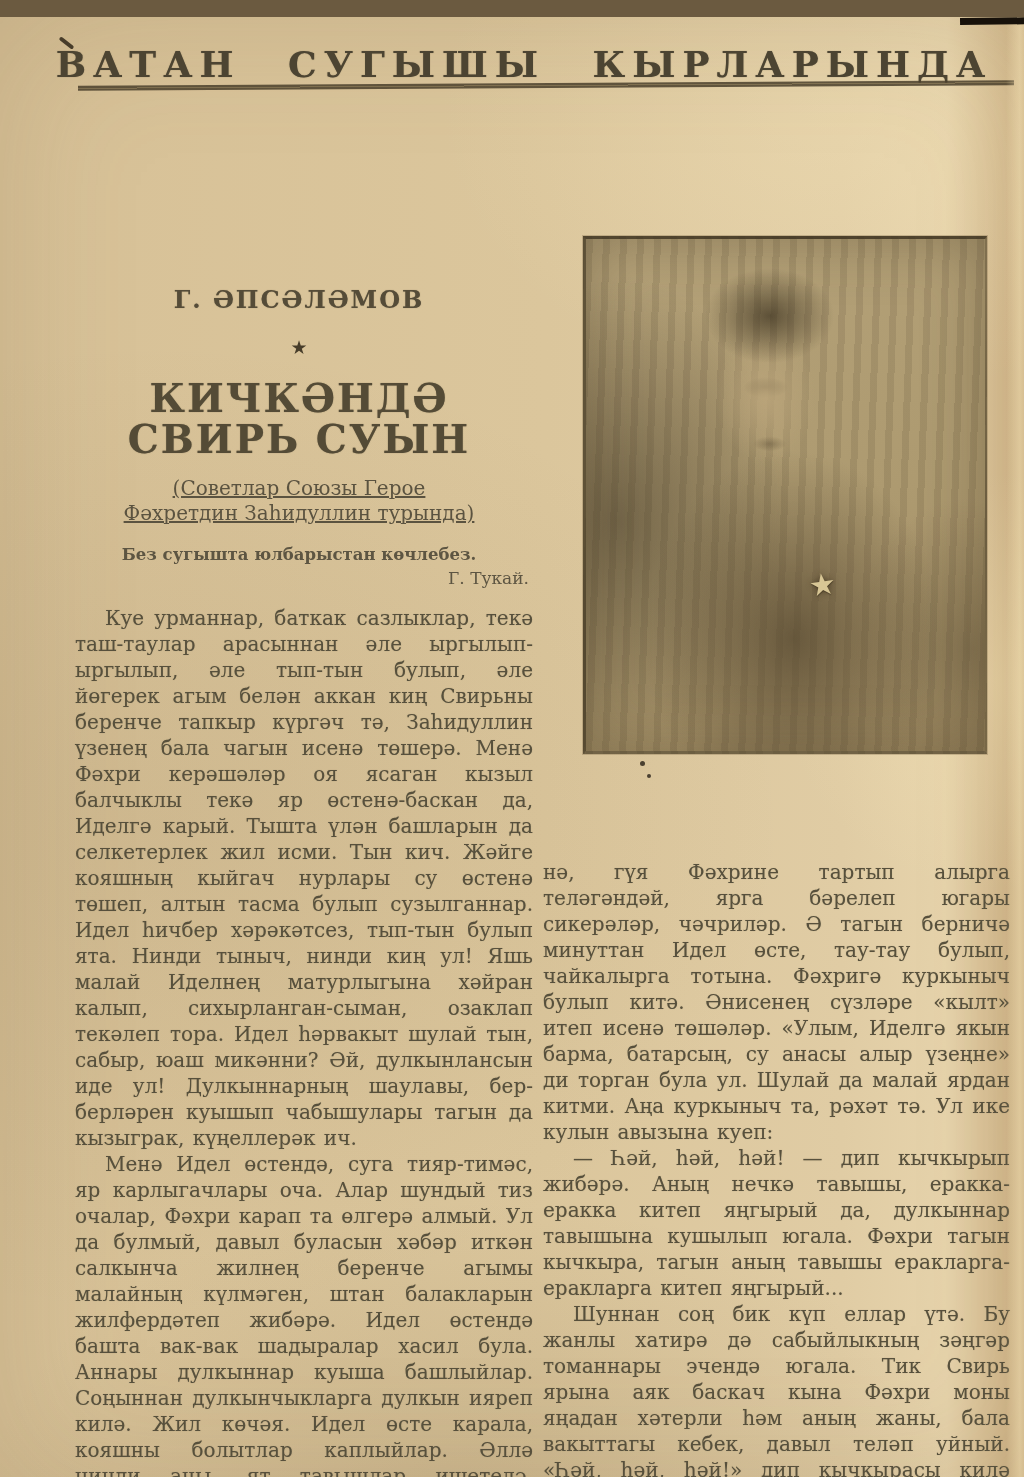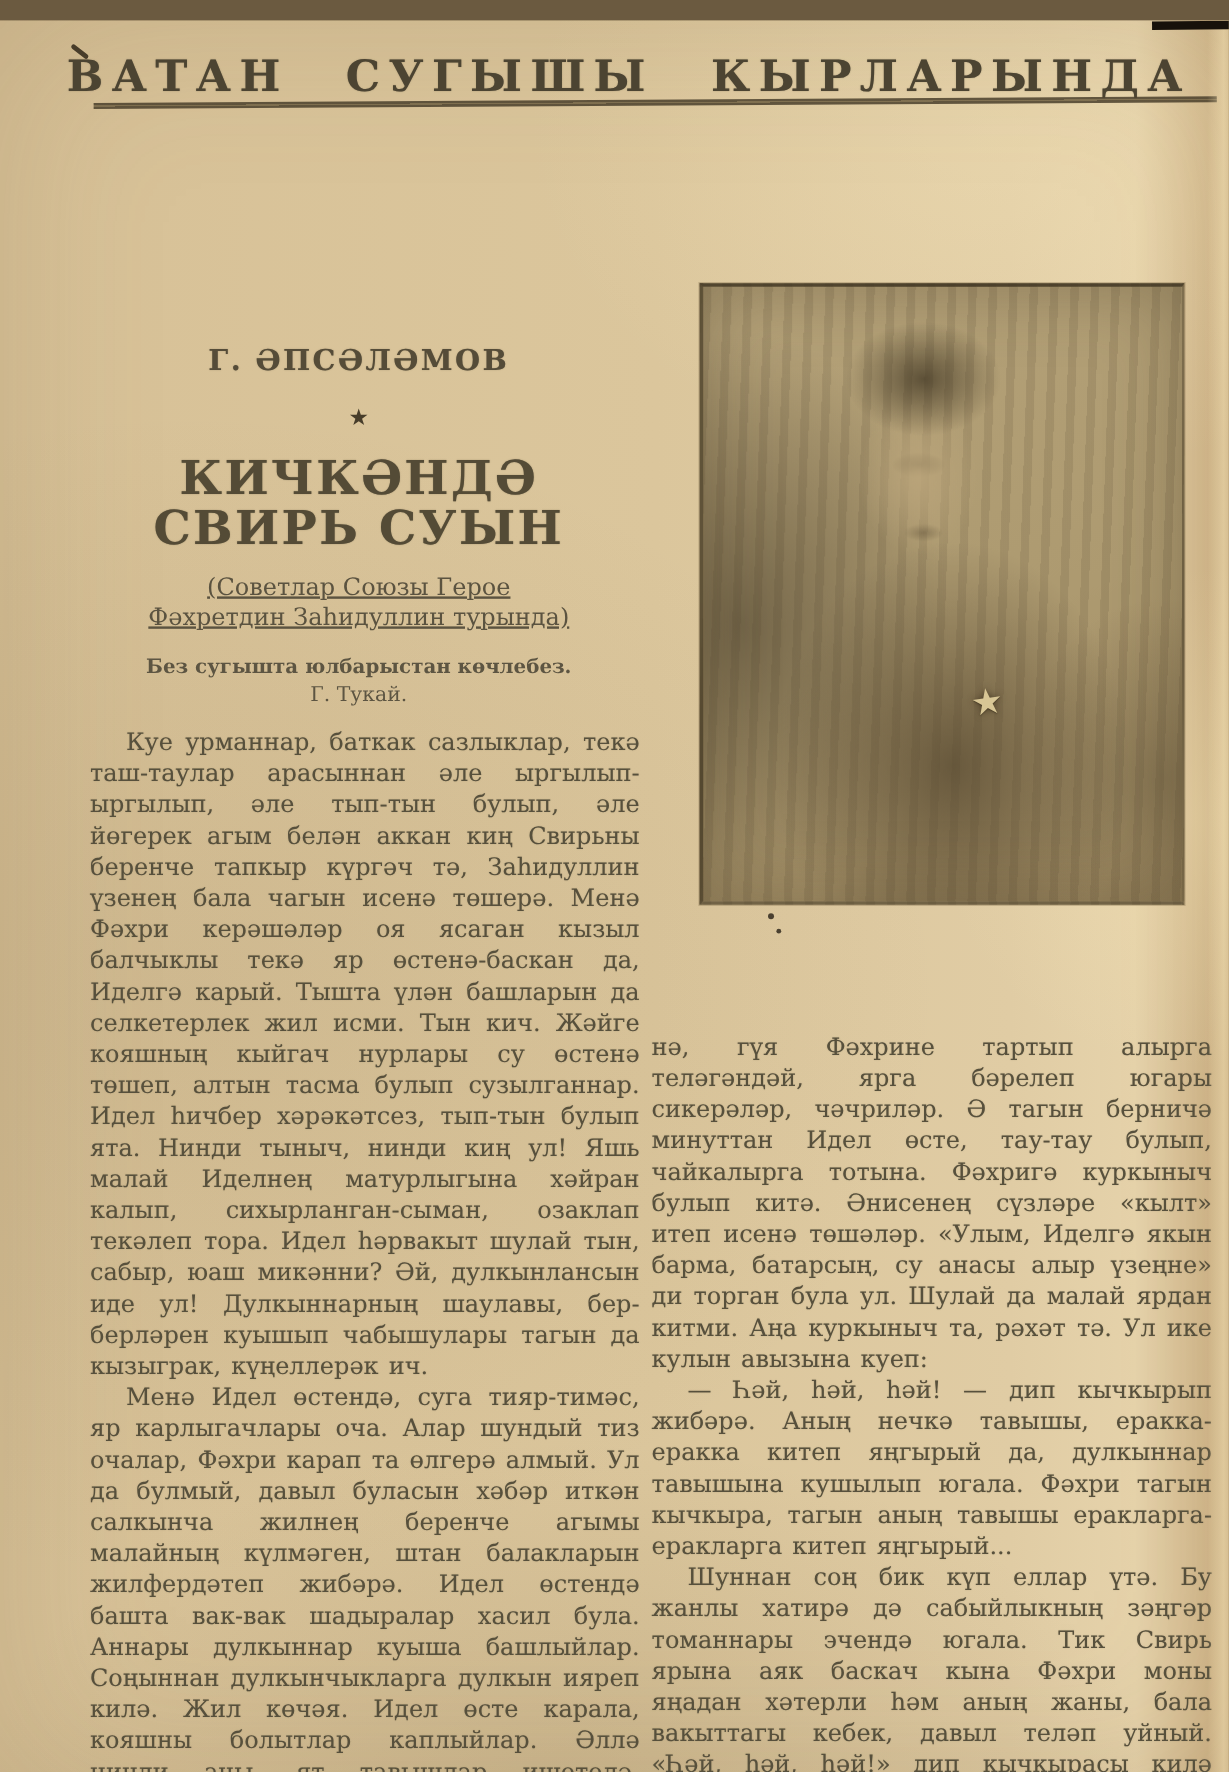--- a/index.html
+++ b/index.html
@@ -40,21 +40,21 @@
     background:repeating-linear-gradient(180deg,#4a3f2b 0 2px,#6f6042 2px 3px,#4a3f2b 3px 5px);
     opacity:0.85;transform:rotate(-0.35deg);}
 
   
   .article-head{position:absolute;left:69px;top:268px;width:460px;text-align:center;}
   .author{font-size:24px;font-weight:bold;letter-spacing:2px;color:#554c38;text-shadow:0 0 1px rgba(85,76,56,0.5);}
   .star-divider{margin-top:22px;font-size:19px;color:#473d2a;}
   .article-title{margin-top:20px;font-size:39px;line-height:41px;font-weight:bold;letter-spacing:2px;color:#544b36;text-shadow:0 0 1px rgba(84,75,54,0.6);}
   .subtitle{margin:16px auto 0;max-width:368px;font-size:20px;line-height:25px;color:#5b5340;text-decoration:underline;}
   .epigraph{margin-top:18px;font-size:16.5px;line-height:21px;color:#5d5542;font-weight:bold;}
-  .epigraph-attr{margin-top:3px;font-size:17px;color:#5d5542;}
+  .epigraph-attr{margin-top:3px;font-size:17px;color:#5d5542;text-align:right;}
 
   
   .photo{position:absolute;left:583px;top:219px;width:399px;height:512px;
     border-top:3px solid rgba(62,52,34,0.8);
     border-left:3px solid rgba(70,59,38,0.75);
     border-right:2px solid rgba(90,76,50,0.5);
     border-bottom:3px solid rgba(80,67,44,0.65);
     background:
       radial-gradient(95px 70px at 46% 15%, rgba(58,48,30,0.70), rgba(58,48,30,0) 68%),
       radial-gradient(72px 92px at 45% 31%, rgba(186,164,122,0.9), rgba(186,164,122,0) 70%),

